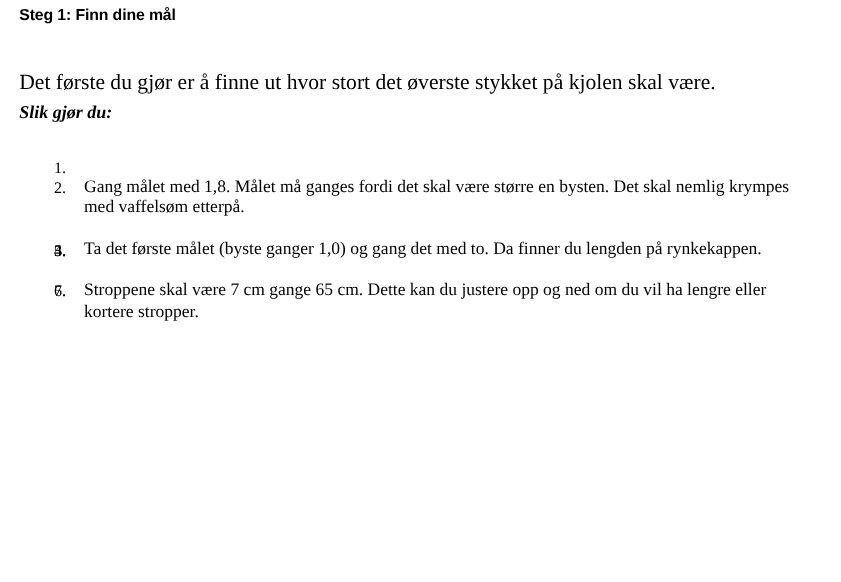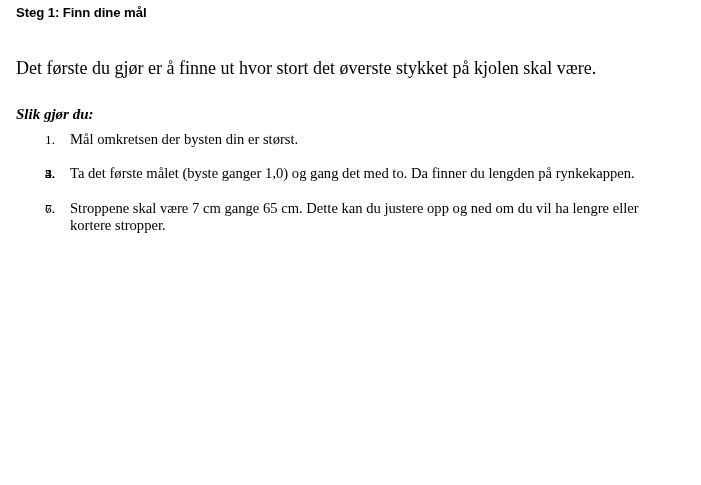--- a/index.html
+++ b/index.html
@@ -54,21 +54,20 @@
     position: absolute;
     left: 16px;
     top: 85px;
     font-family: "Liberation Serif", "DejaVu Serif", serif;
     font-weight: bold;
     font-style: italic;
     font-size: 15px;
     line-height: 18px;
     color: #000000;
     white-space: nowrap;
-    margin-top: 20px;
   }
 
   
   .doc-list {
     position: absolute;
     left: 0;
     top: 131px;
     width: 701px;
     list-style: none;
     margin: 0;
@@ -110,24 +109,24 @@
 
   <div class="doc-heading">Steg 1: Finn dine mål</div>
 
   <p class="doc-intro">Det første du gjør er å finne ut hvor stort det øverste stykket på kjolen skal være.</p>
 
   <div class="doc-subheading">Slik gjør du:</div>
 
   <ol class="doc-list" id="instruction-list">
       <li class="doc-list-item">
         <span class="item-marker">1.</span>
-        <span class="item-text">Mål omkretsen der bysten din er størst.</span>
       </li>
       <li class="doc-list-item">
         <span class="item-marker">2.</span>
+        <span class="item-text">Gang målet med 1,8. Målet må ganges fordi det skal være større en bysten. Det skal nemlig krympes med vaffelsøm etterpå.</span>
       </li>
       <li class="doc-list-item">
         <span class="item-marker">3.</span>
       </li>
       <li class="doc-list-item">
         <span class="item-marker">4.</span>
       </li>
       <li class="doc-list-item">
         <span class="item-marker">5.</span>
         <span class="item-text">Ta det første målet (byste ganger 1,0) og gang det med to. Da finner du lengden på rynkekappen.</span>

